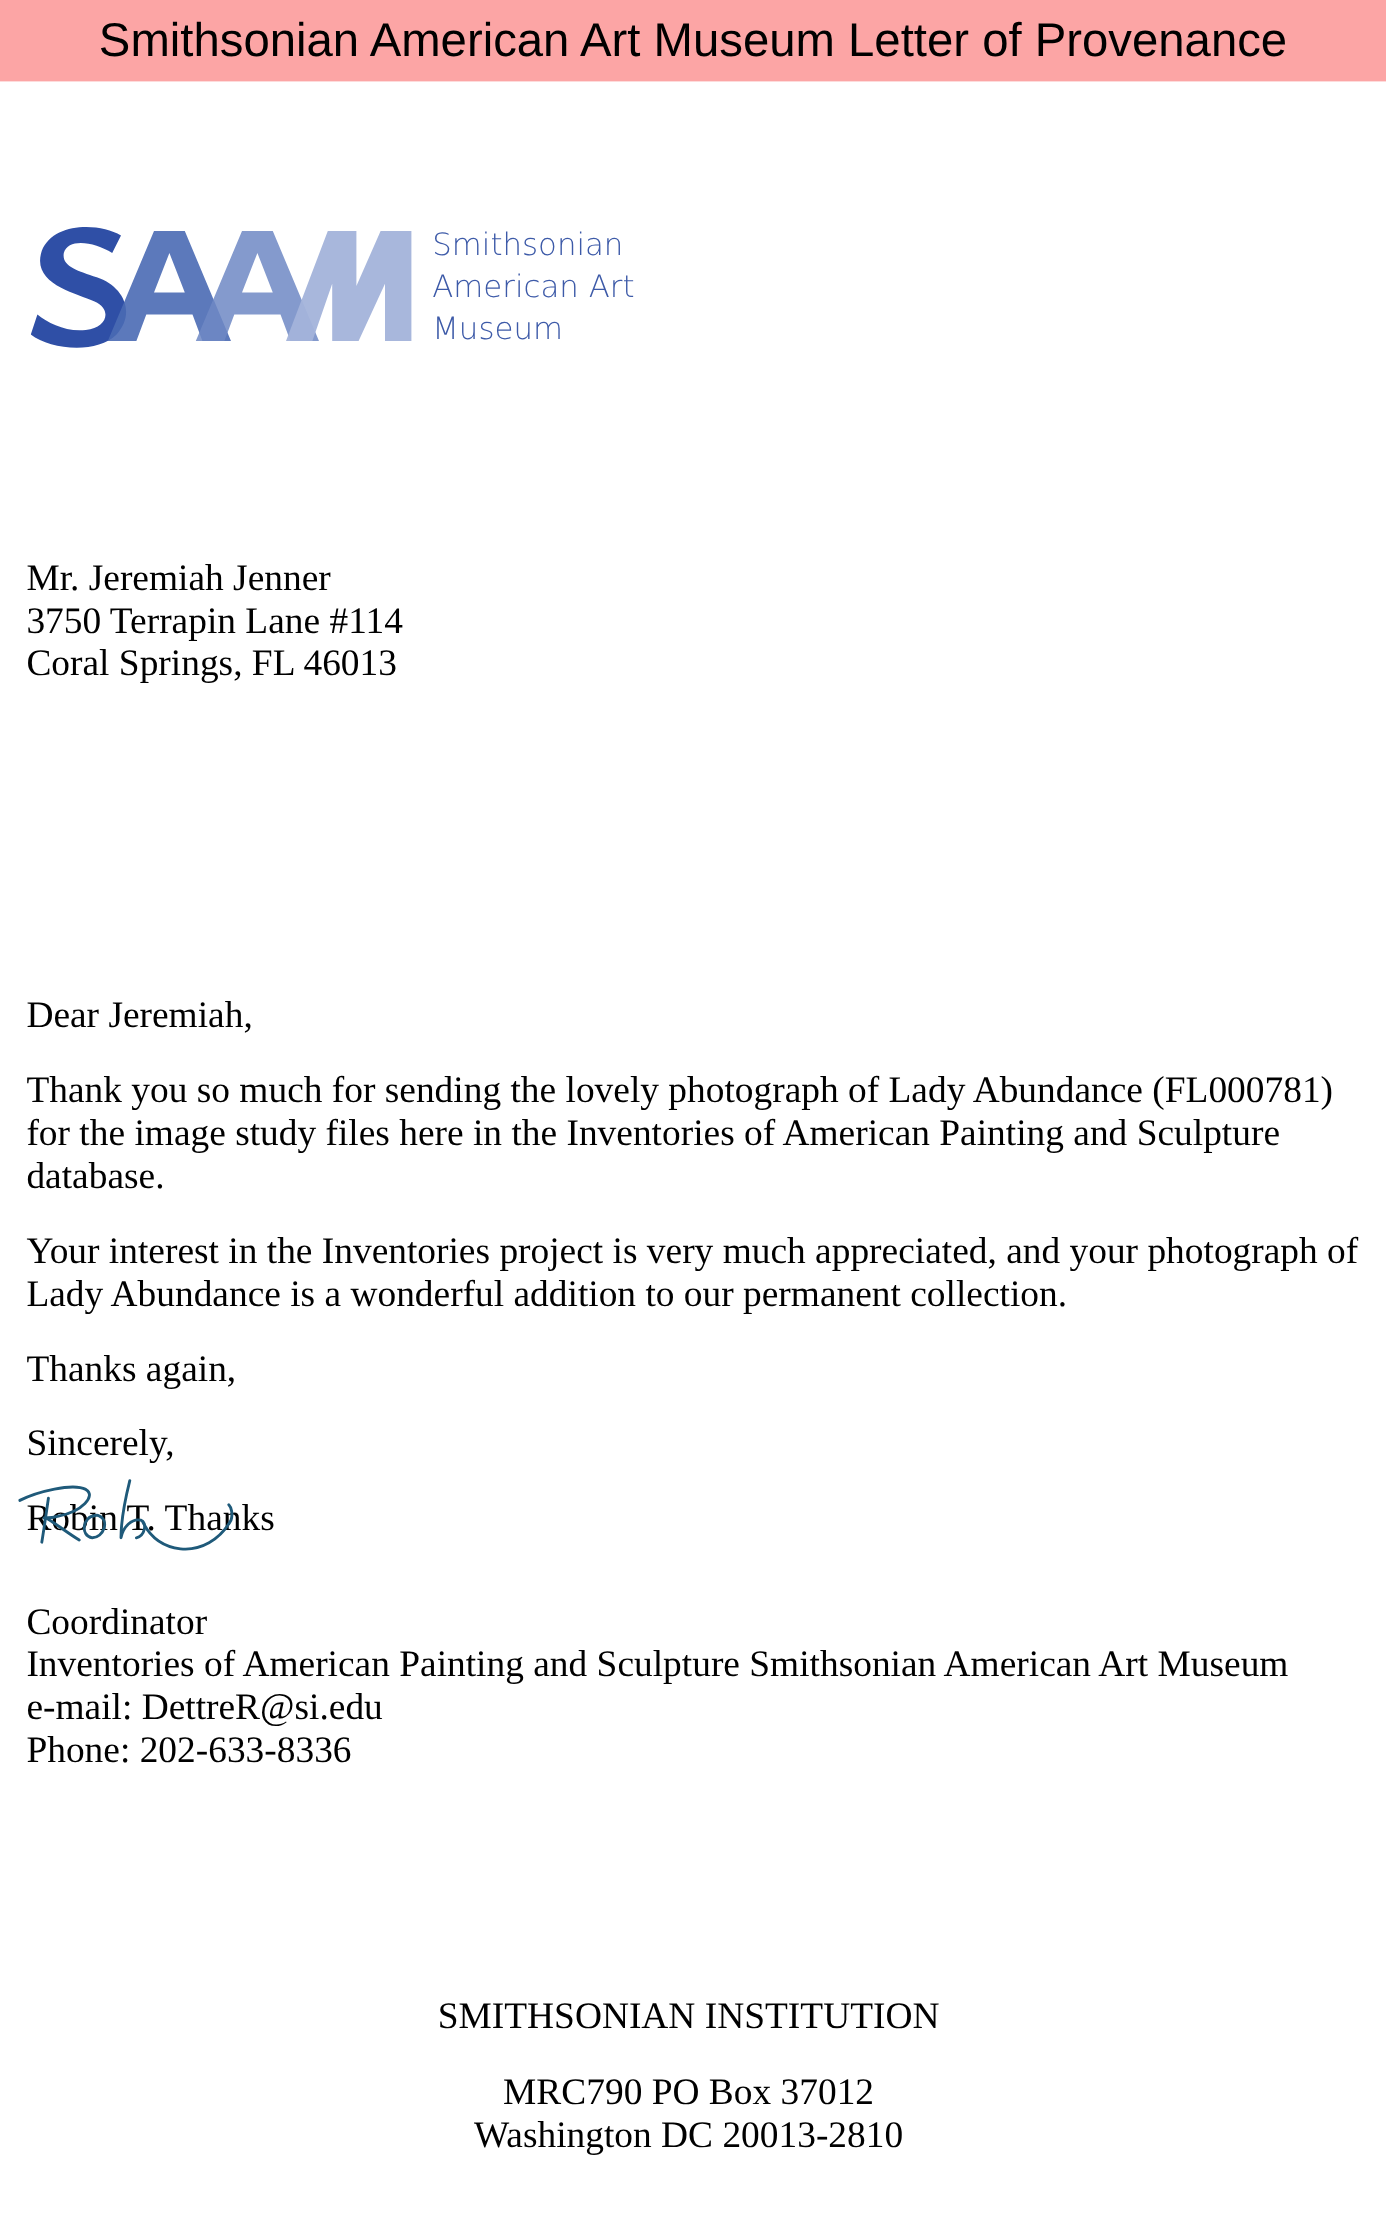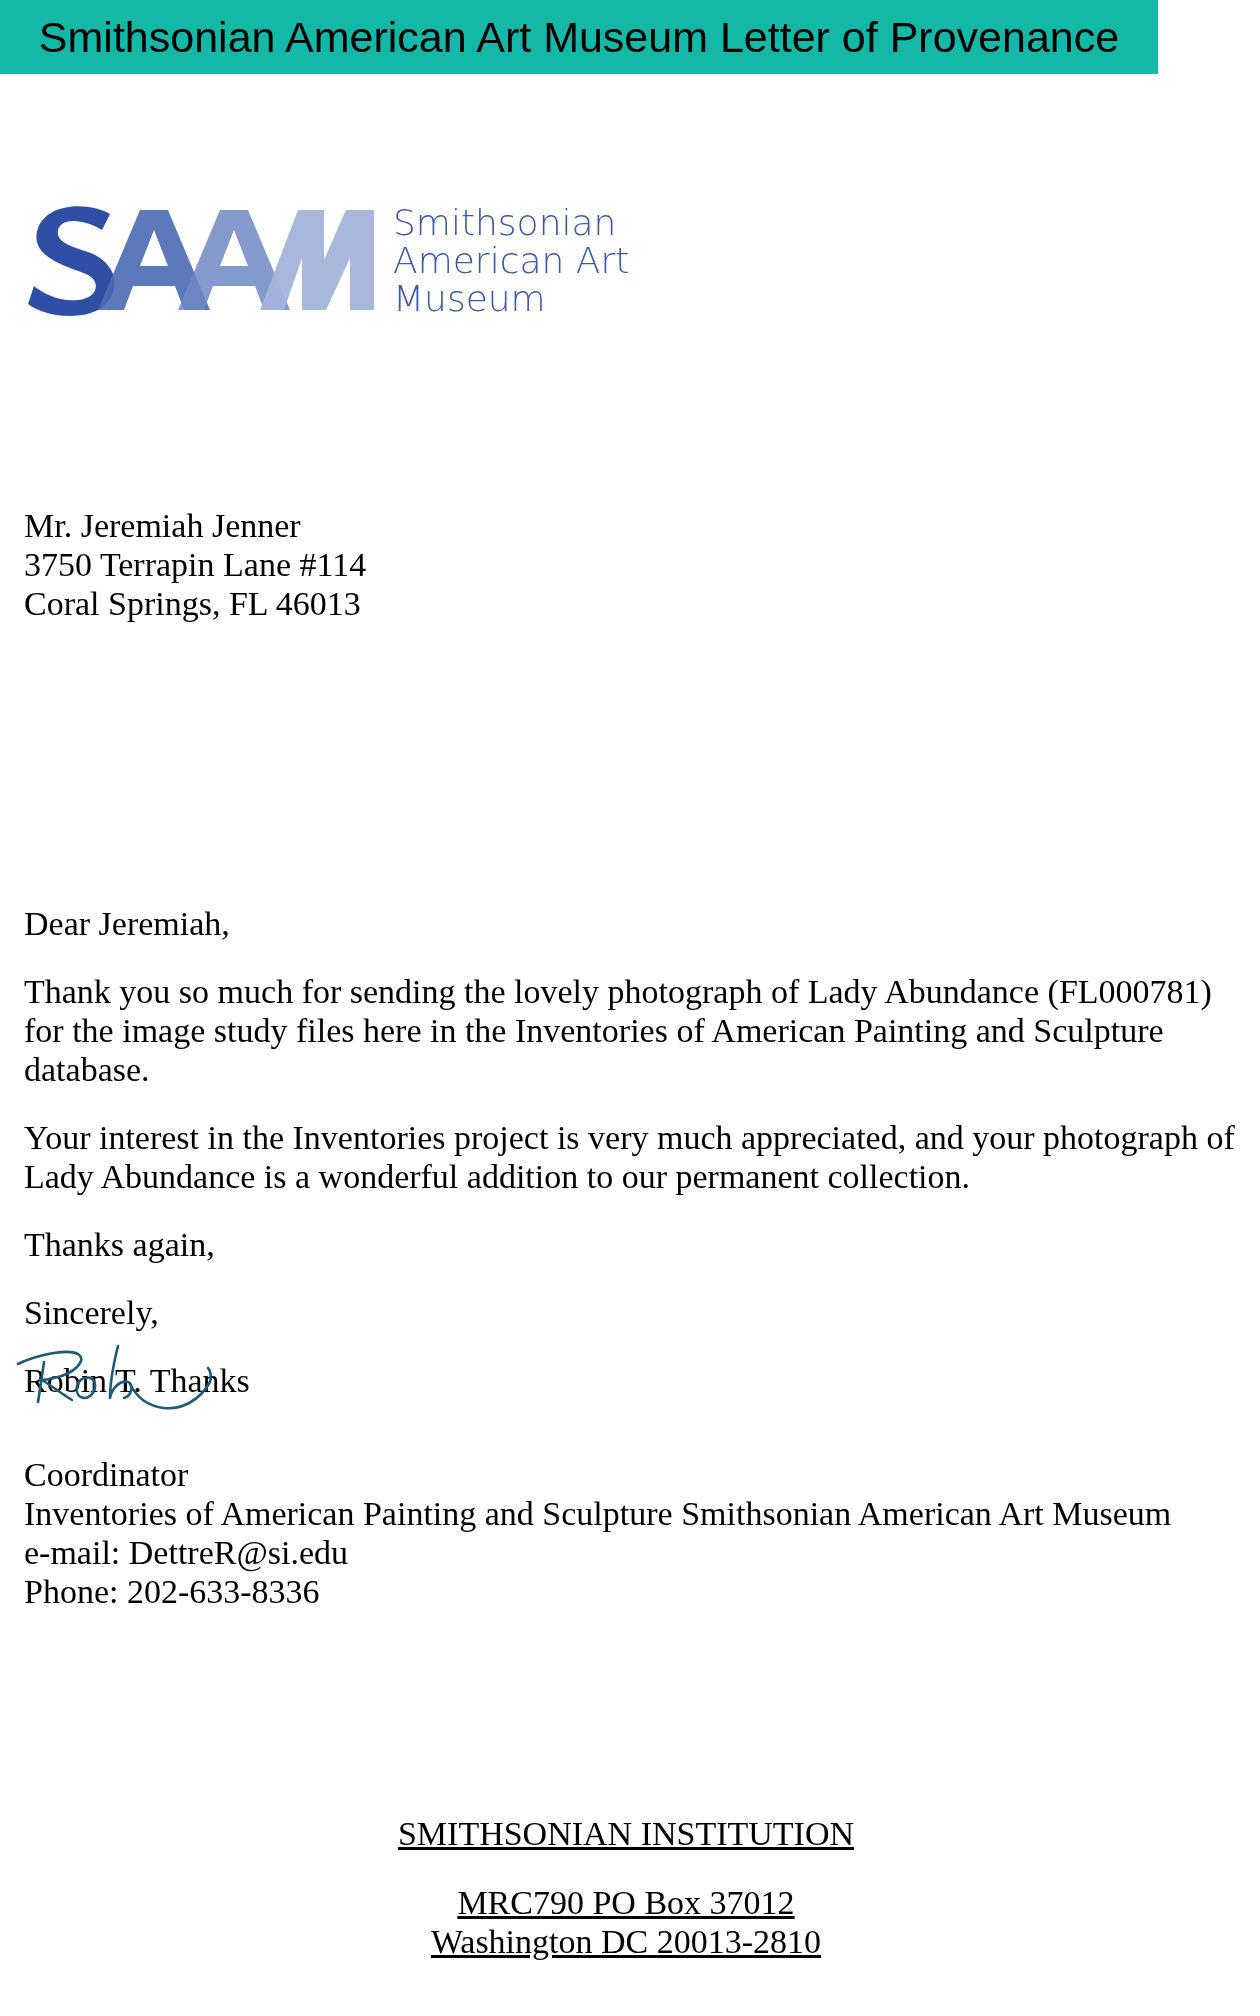--- a/index.html
+++ b/index.html
@@ -1,44 +1,44 @@
 <!DOCTYPE html>
 <html><head>
   <meta charset="utf-8">
   <style>
     html, body { margin: 0; padding: 0; background: #ffffff; }
     body { width: 1260px; height: 2016px; position: relative; overflow: hidden; }
     .title-bar {
-      position: absolute; left: 0; top: 0; width: 1158px; height: 74px;
-      background: #14b8a6;
+      position: absolute; left: 0; top: 0; width: 1260px; height: 74px;
+      background: #fca5a5;
       display: flex; align-items: center; justify-content: center;
       font-family: "Liberation Sans", sans-serif;
       font-size: 43px; color: #000;
       letter-spacing: 0px;
     }
     .logo { position: absolute; left: 28px; top: 200px; width: 600px; height: 120px; }
     .logo-text {
       position: absolute; left: 393px; top: 204px;
       font-family: "DejaVu Sans", sans-serif;
-      font-size: 36px; line-height: 38px; color: #3d5aa8;
+      font-size: 28px; line-height: 38px; color: #3d5aa8;
       font-weight: 300;
     }
     .serif {
       font-family: "Liberation Serif", serif;
       font-size: 34px; color: #000; line-height: 39px;
     }
     .address { position: absolute; left: 24px; top: 506px; }
     .address div { white-space: nowrap; }
     .body-block { position: absolute; left: 24px; top: 904px; width: 1220px; }
     .body-block p { margin: 0 0 29px 0; }
     .salutation { margin-bottom: 29px !important; }
     .signature { position: absolute; left: 14px; top: 1340px; width: 220px; height: 80px; }
     .sig-block { position: absolute; left: 24px; top: 1455px; }
     .sig-block div { white-space: nowrap; }
-    .footer { position: absolute; left: 0; top: 1814px; width: 1252px; text-align: center; text-decoration: underline; }
+    .footer { position: absolute; left: 0; top: 1814px; width: 1252px; text-align: center; }
     .footer .inst { margin-bottom: 30px; }
   </style>
 </head>
 <body>
 
 <div class="title-bar">
   <span>Smithsonian American Art Museum Letter of Provenance</span>
 </div>
 
 <svg class="logo" viewBox="0 0 600 120" xmlns="http://www.w3.org/2000/svg">

